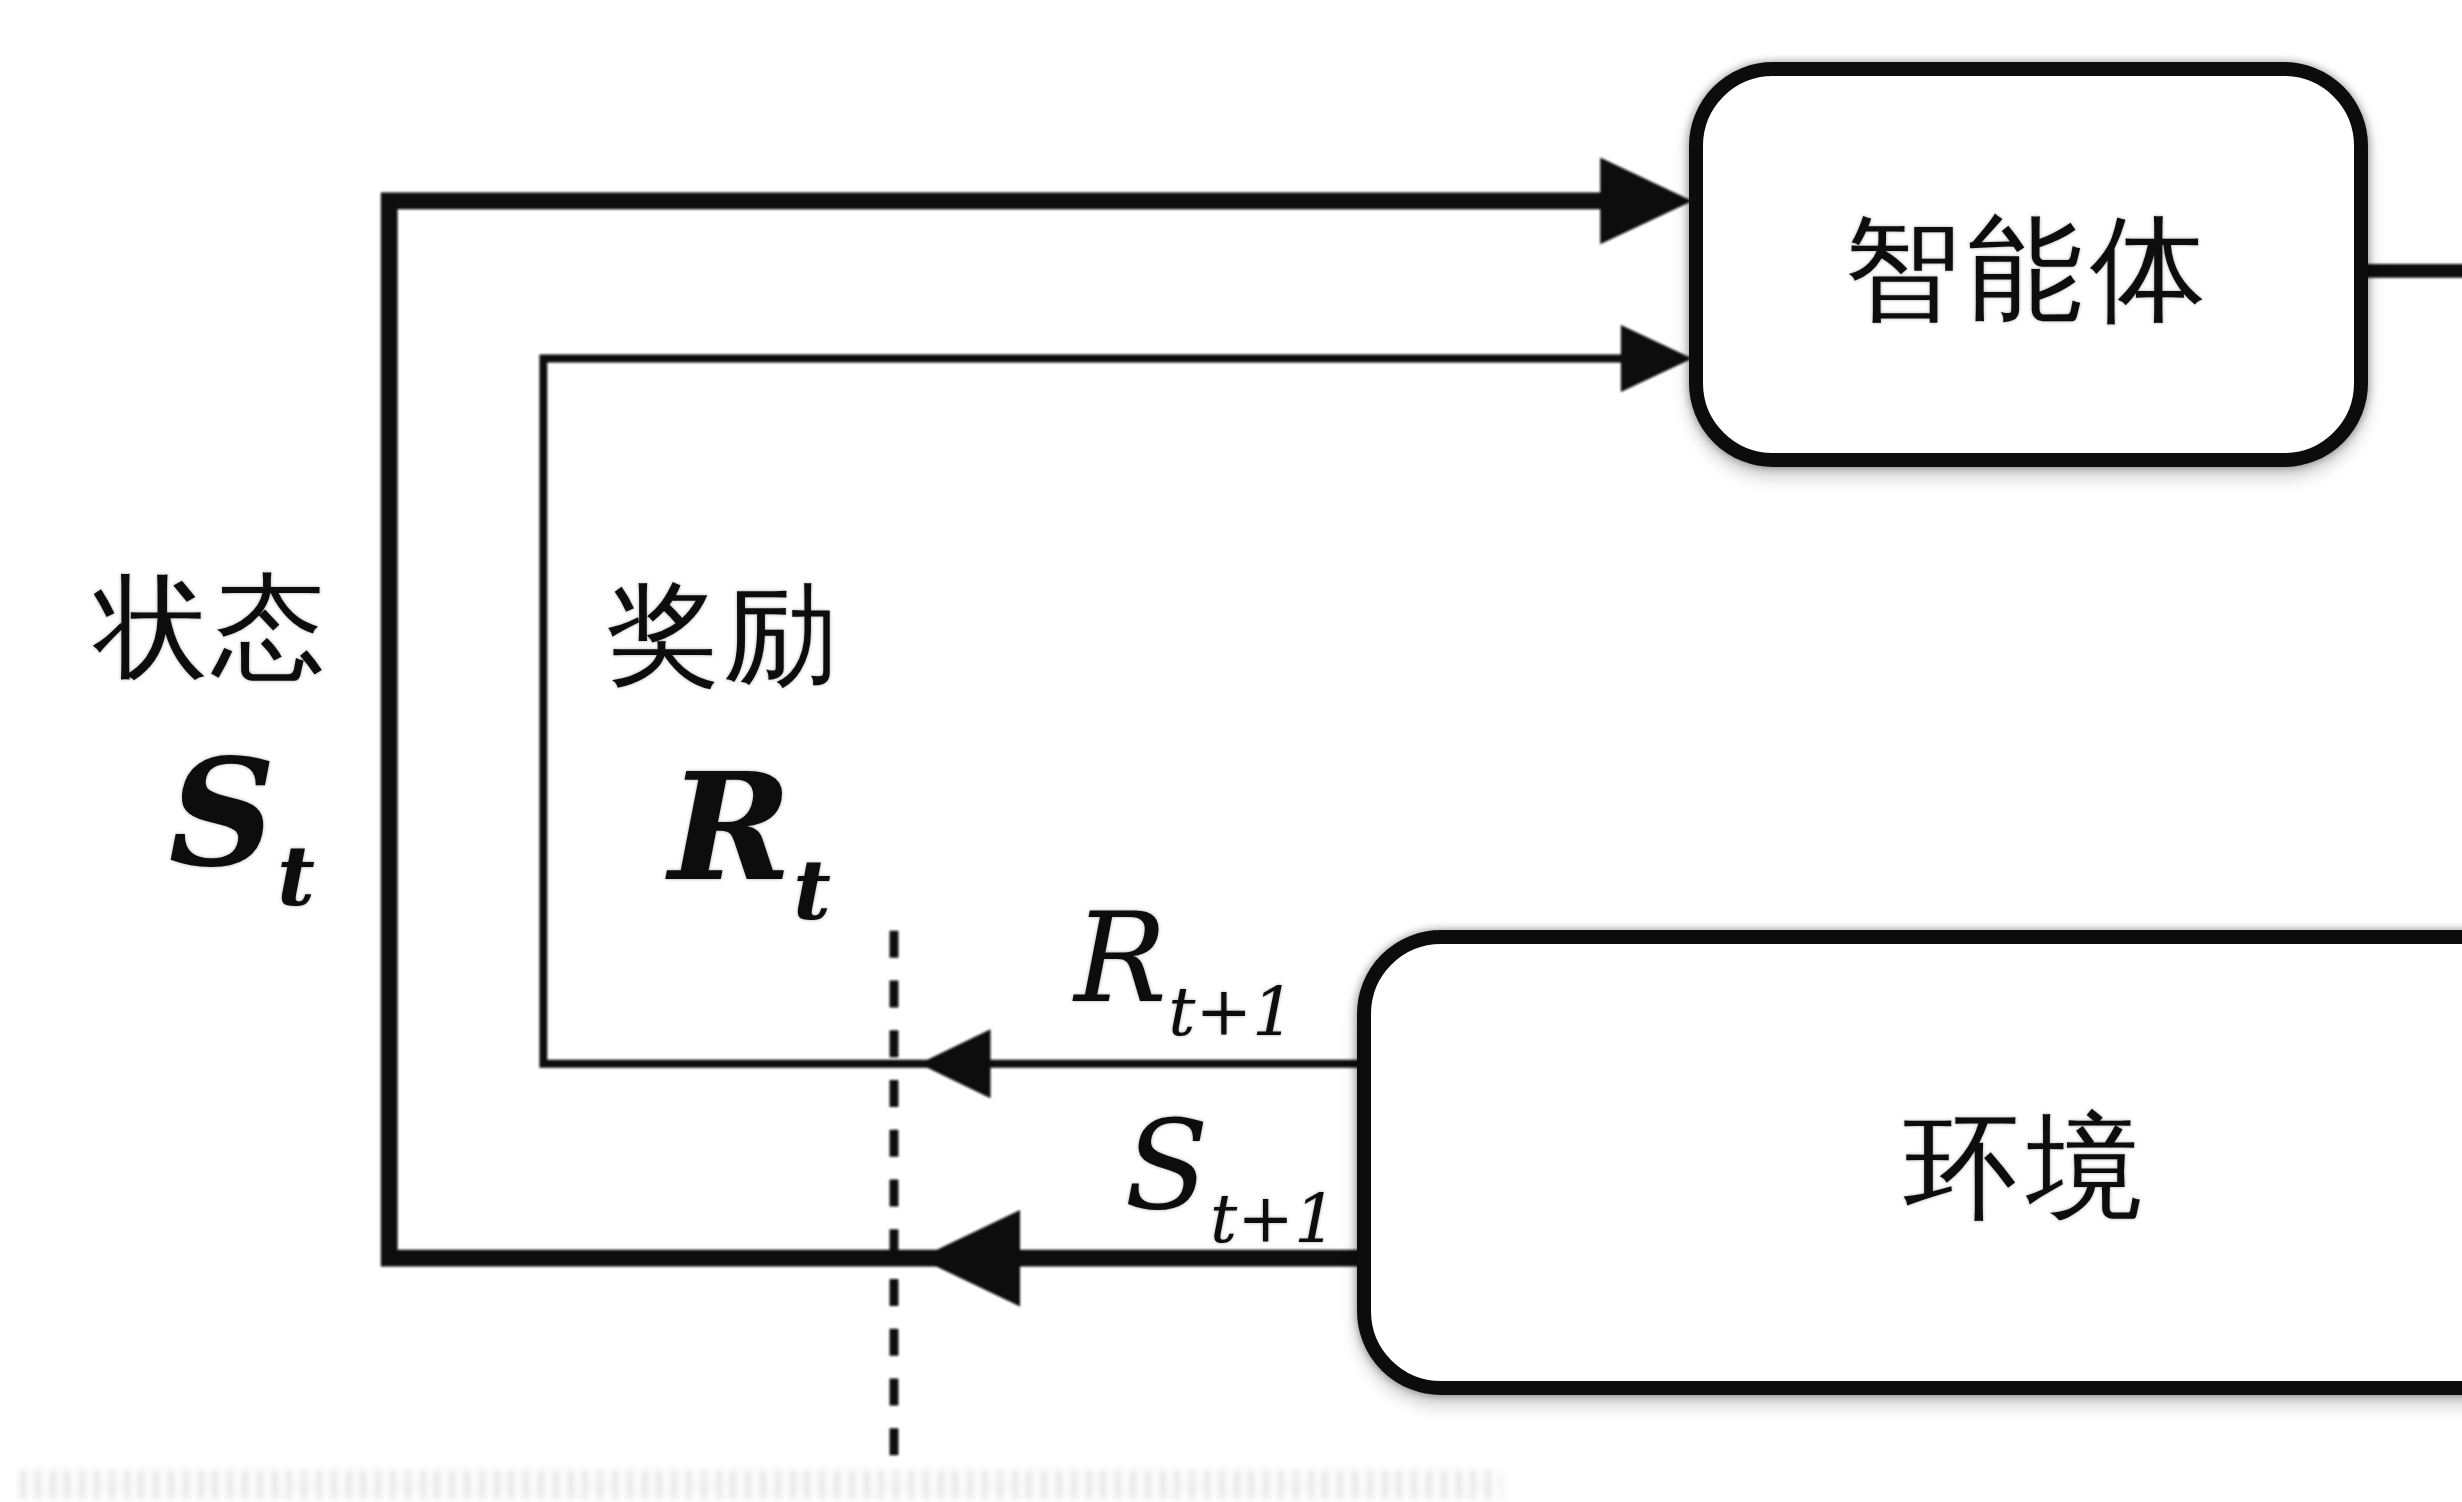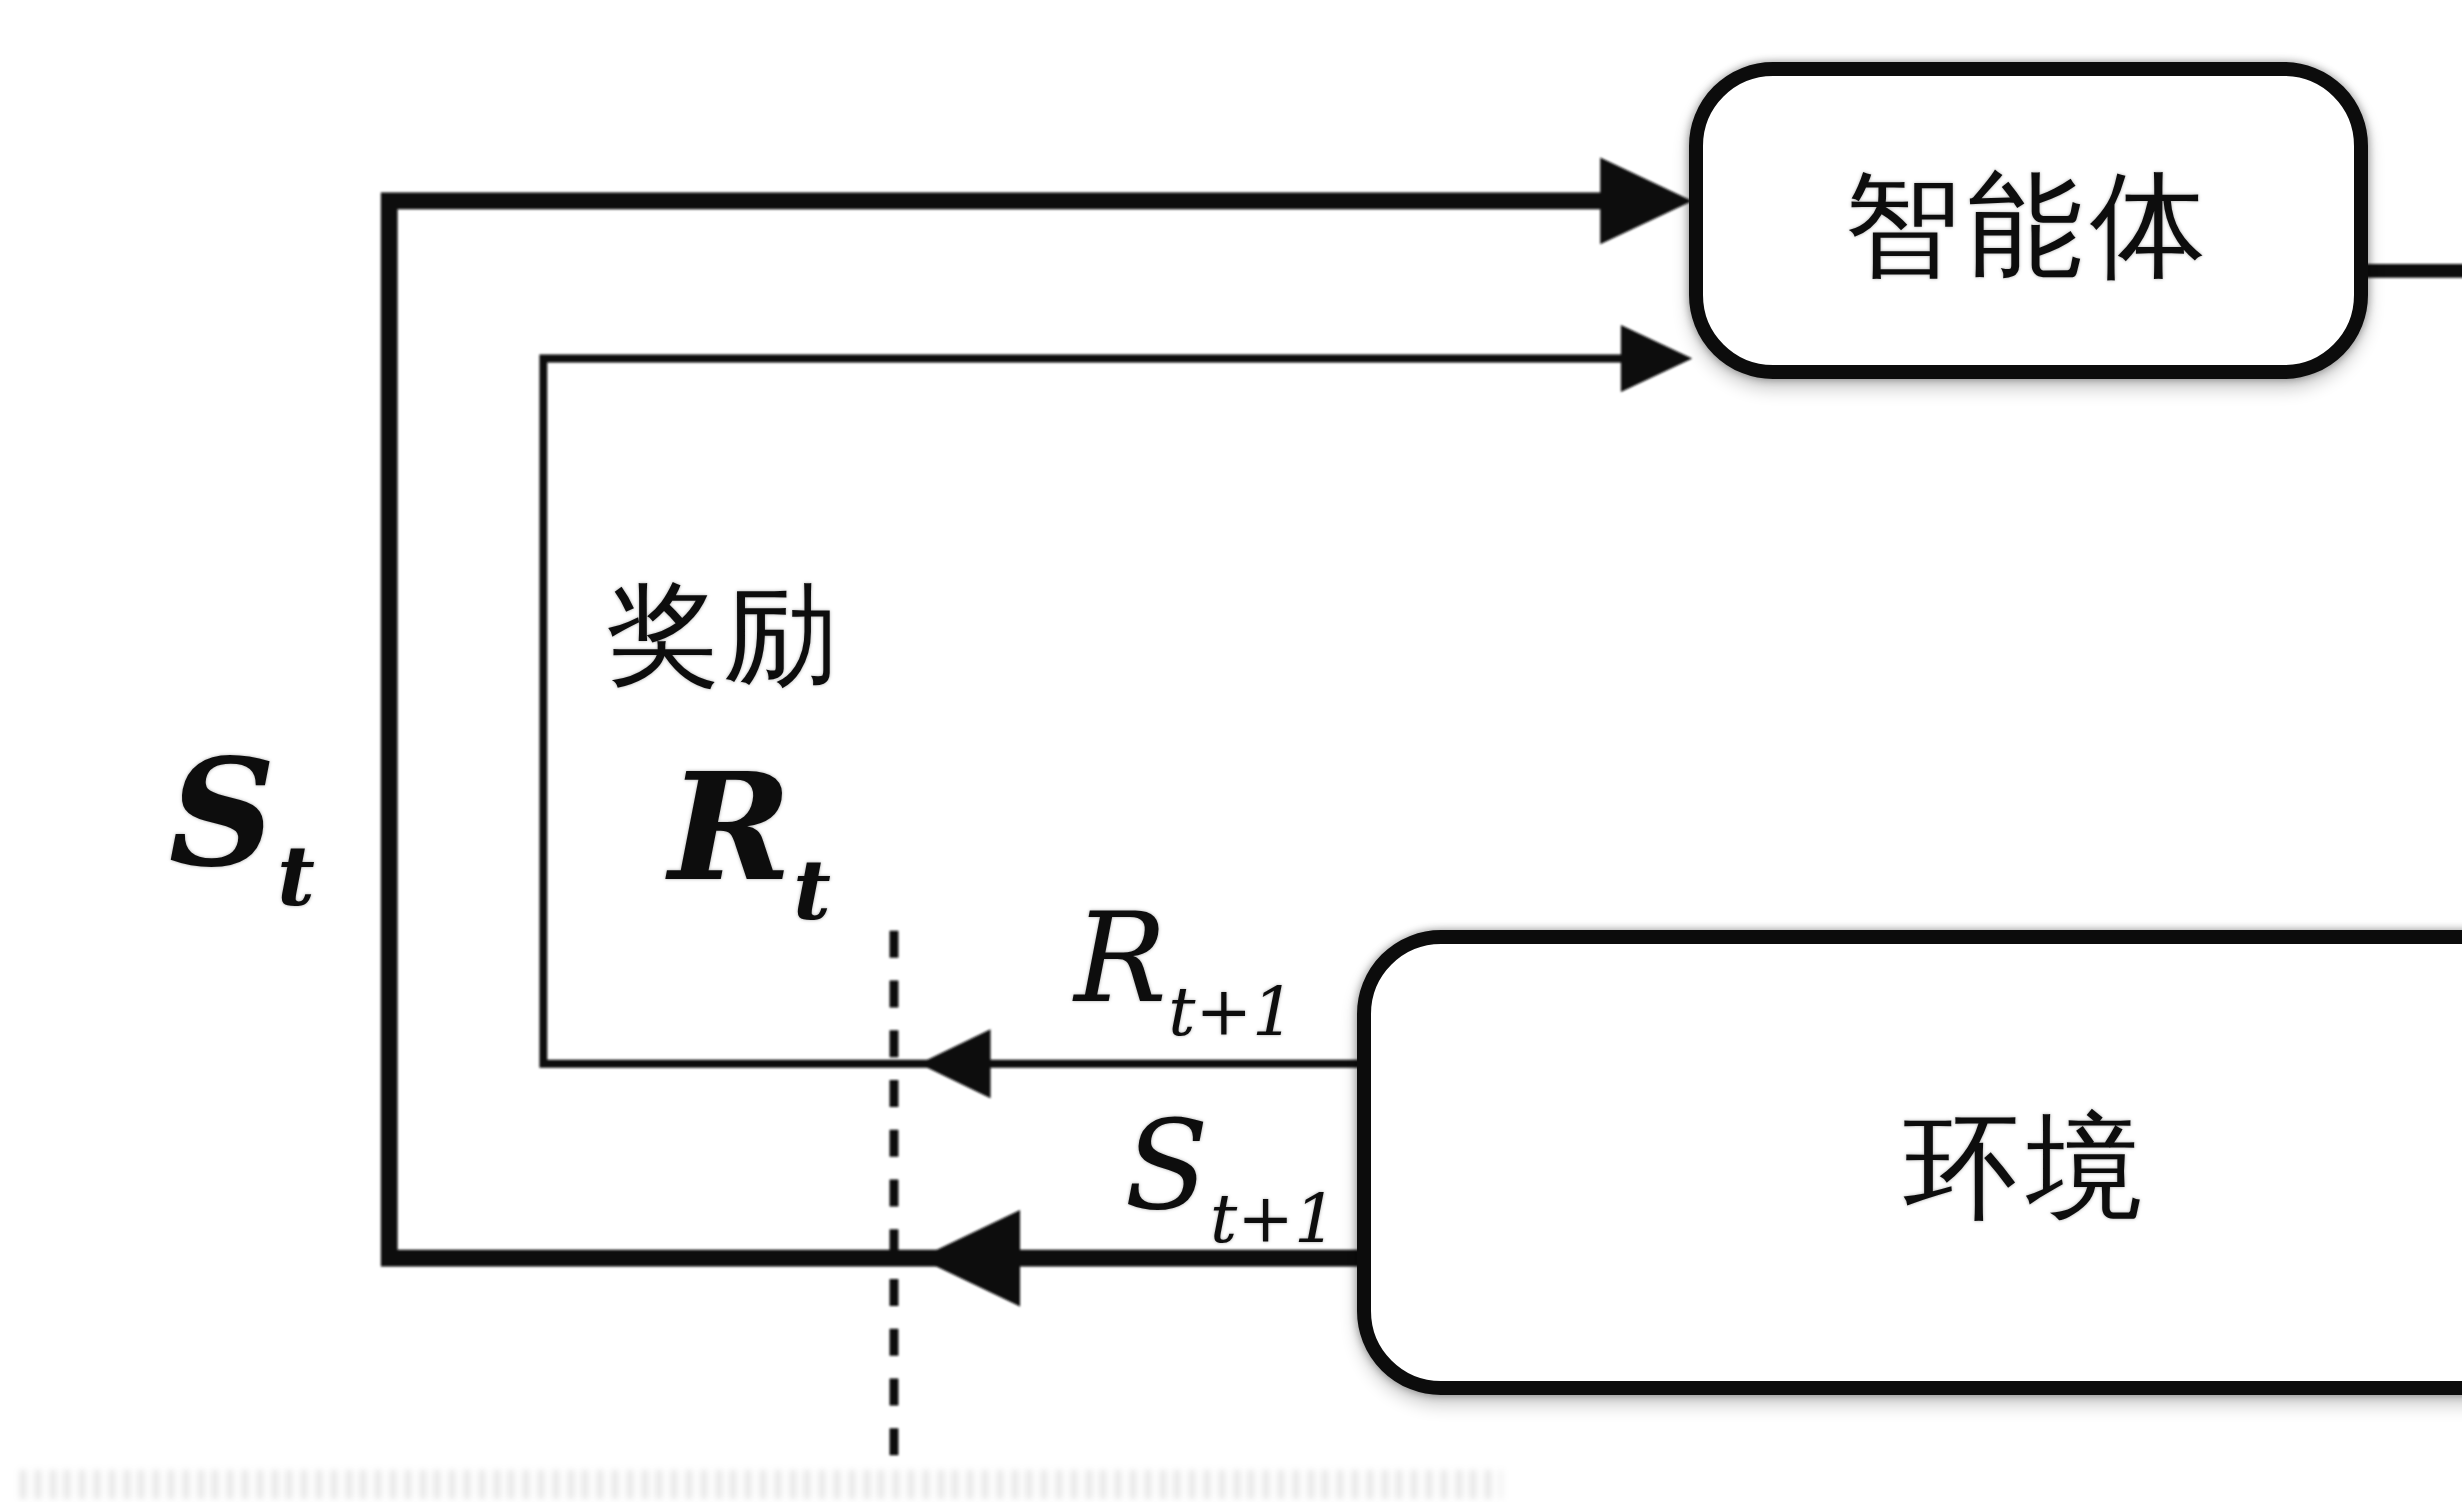--- a/index.html
+++ b/index.html
@@ -29,21 +29,21 @@
     border: 14.8px solid #0c0c0c;
     border-radius: 84px;
     box-shadow: 0 0 8.9px rgba(0,0,0,0.40), 0 9.8px 16.7px rgba(0,0,0,0.20);
     display: flex;
     align-items: center;
     justify-content: center;
     z-index: 2;
   }
   .node-agent {
     left: 1689px; top: 62px;
-    width: 679px; height: 317px;
+    width: 679px; height: 405px;
   }
   .node-env {
     left: 1357px; top: 930px;
     width: 1339px; height: 465px;
   }
   .node-label {
     font-size: 116px;
     color: #0d0d0d;
     letter-spacing: 6.9px;
     text-shadow: 0 0 3.4px rgba(0,0,0,0.35);
@@ -115,20 +115,21 @@
   </svg>
 
   <div class="node node-agent">
     <span class="node-label">智能体</span>
   </div>
 
   <div class="node node-env">
     <span class="node-label">环境</span>
   </div>
 
+  <div class="lbl lbl-zh" style="left:212px; top:628px;">状态</div>
   <div class="lbl lbl-math" style="left:241px; top:813px;">
     <span>S</span><sub>t</sub>
   </div>
 
   <div class="lbl lbl-zh" style="left:724px; top:635px;">奖励</div>
   <div class="lbl lbl-math" style="left:749px; top:827px;">
     <span>R</span><sub>t</sub>
   </div>
 
   <div class="lbl lbl-math-small" style="left:1184px; top:958px;">

